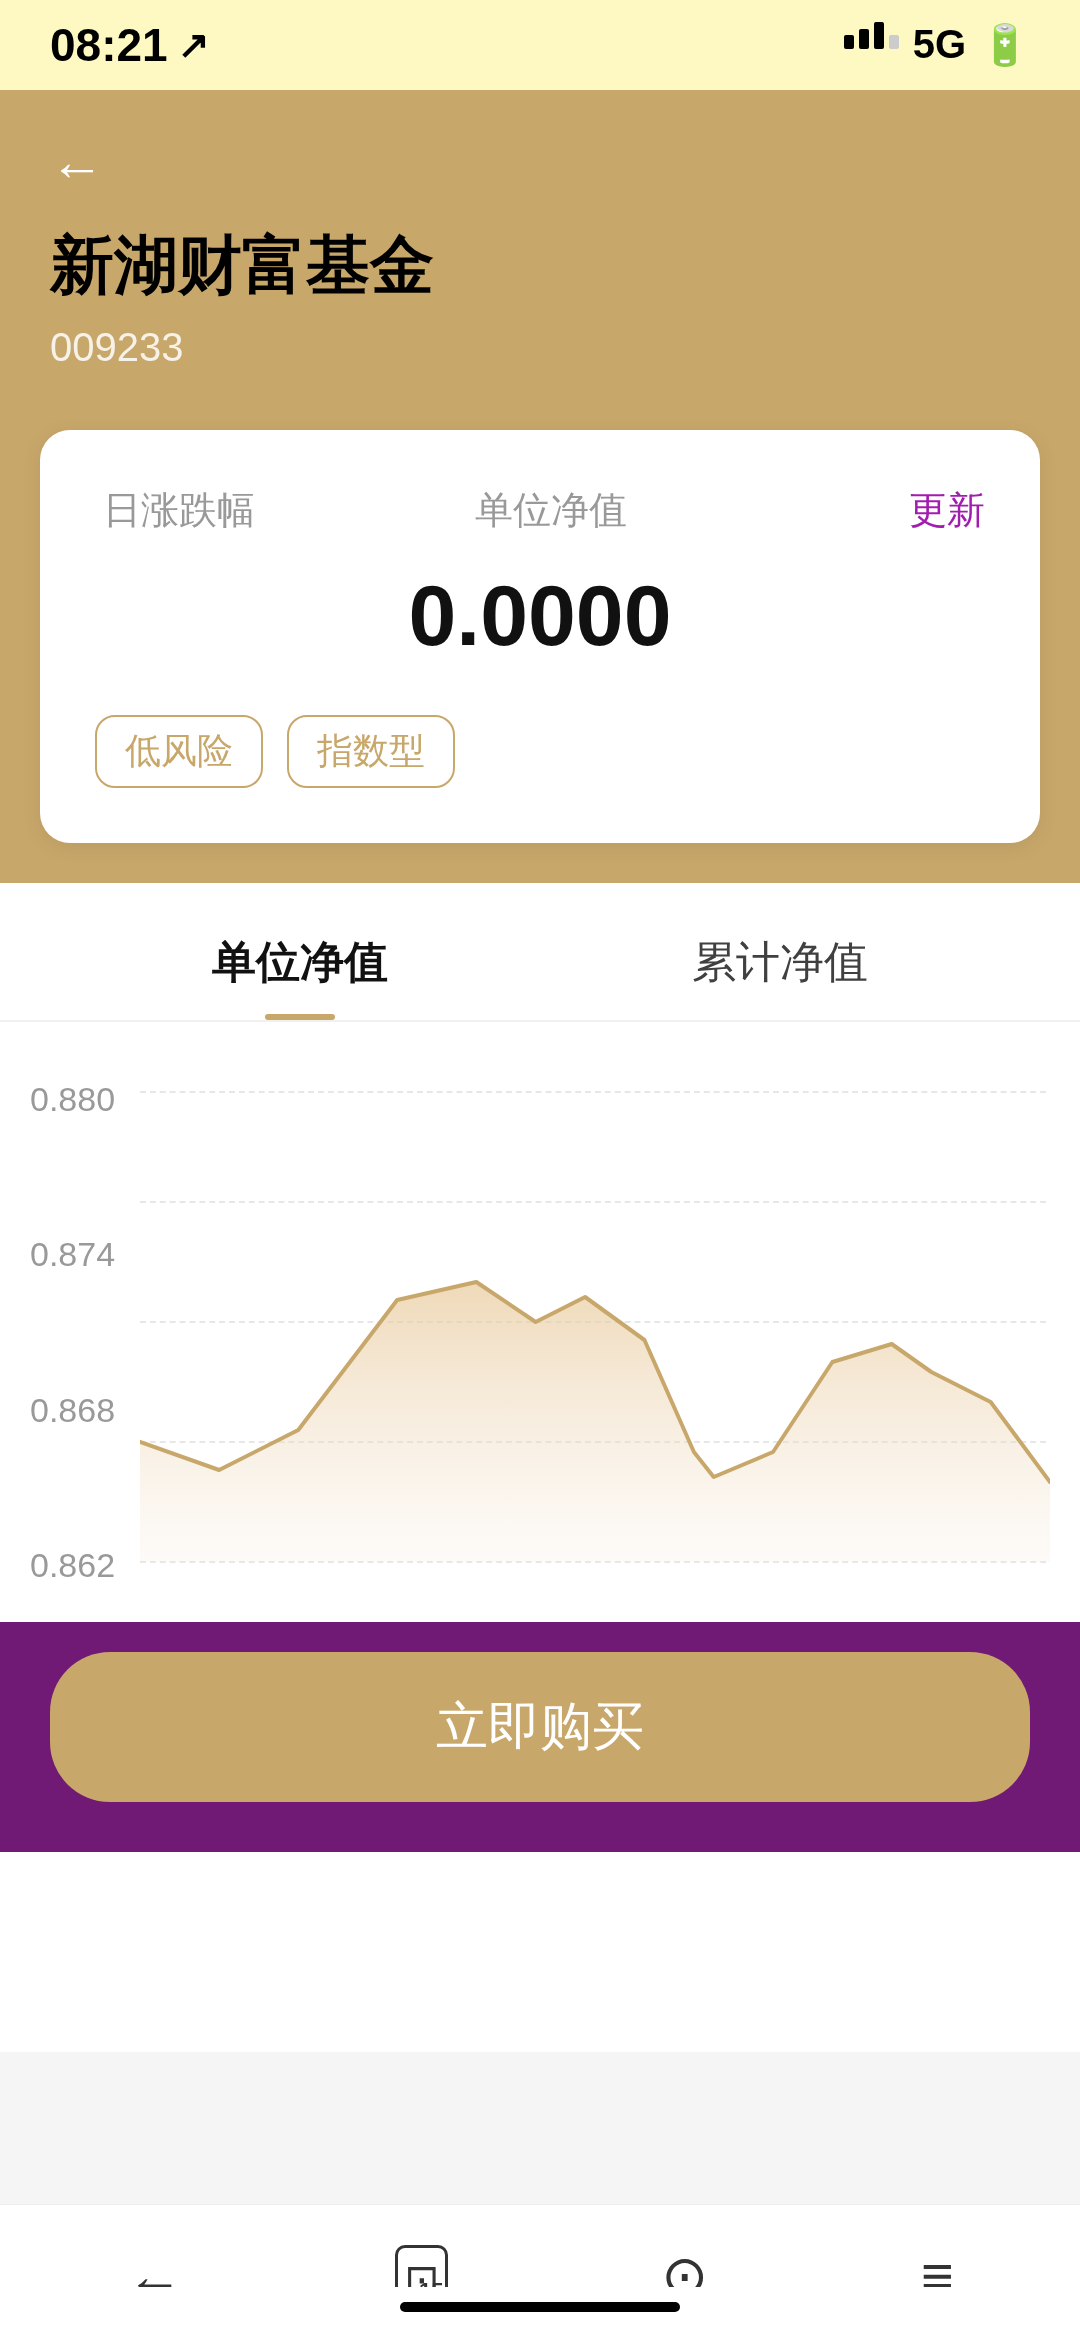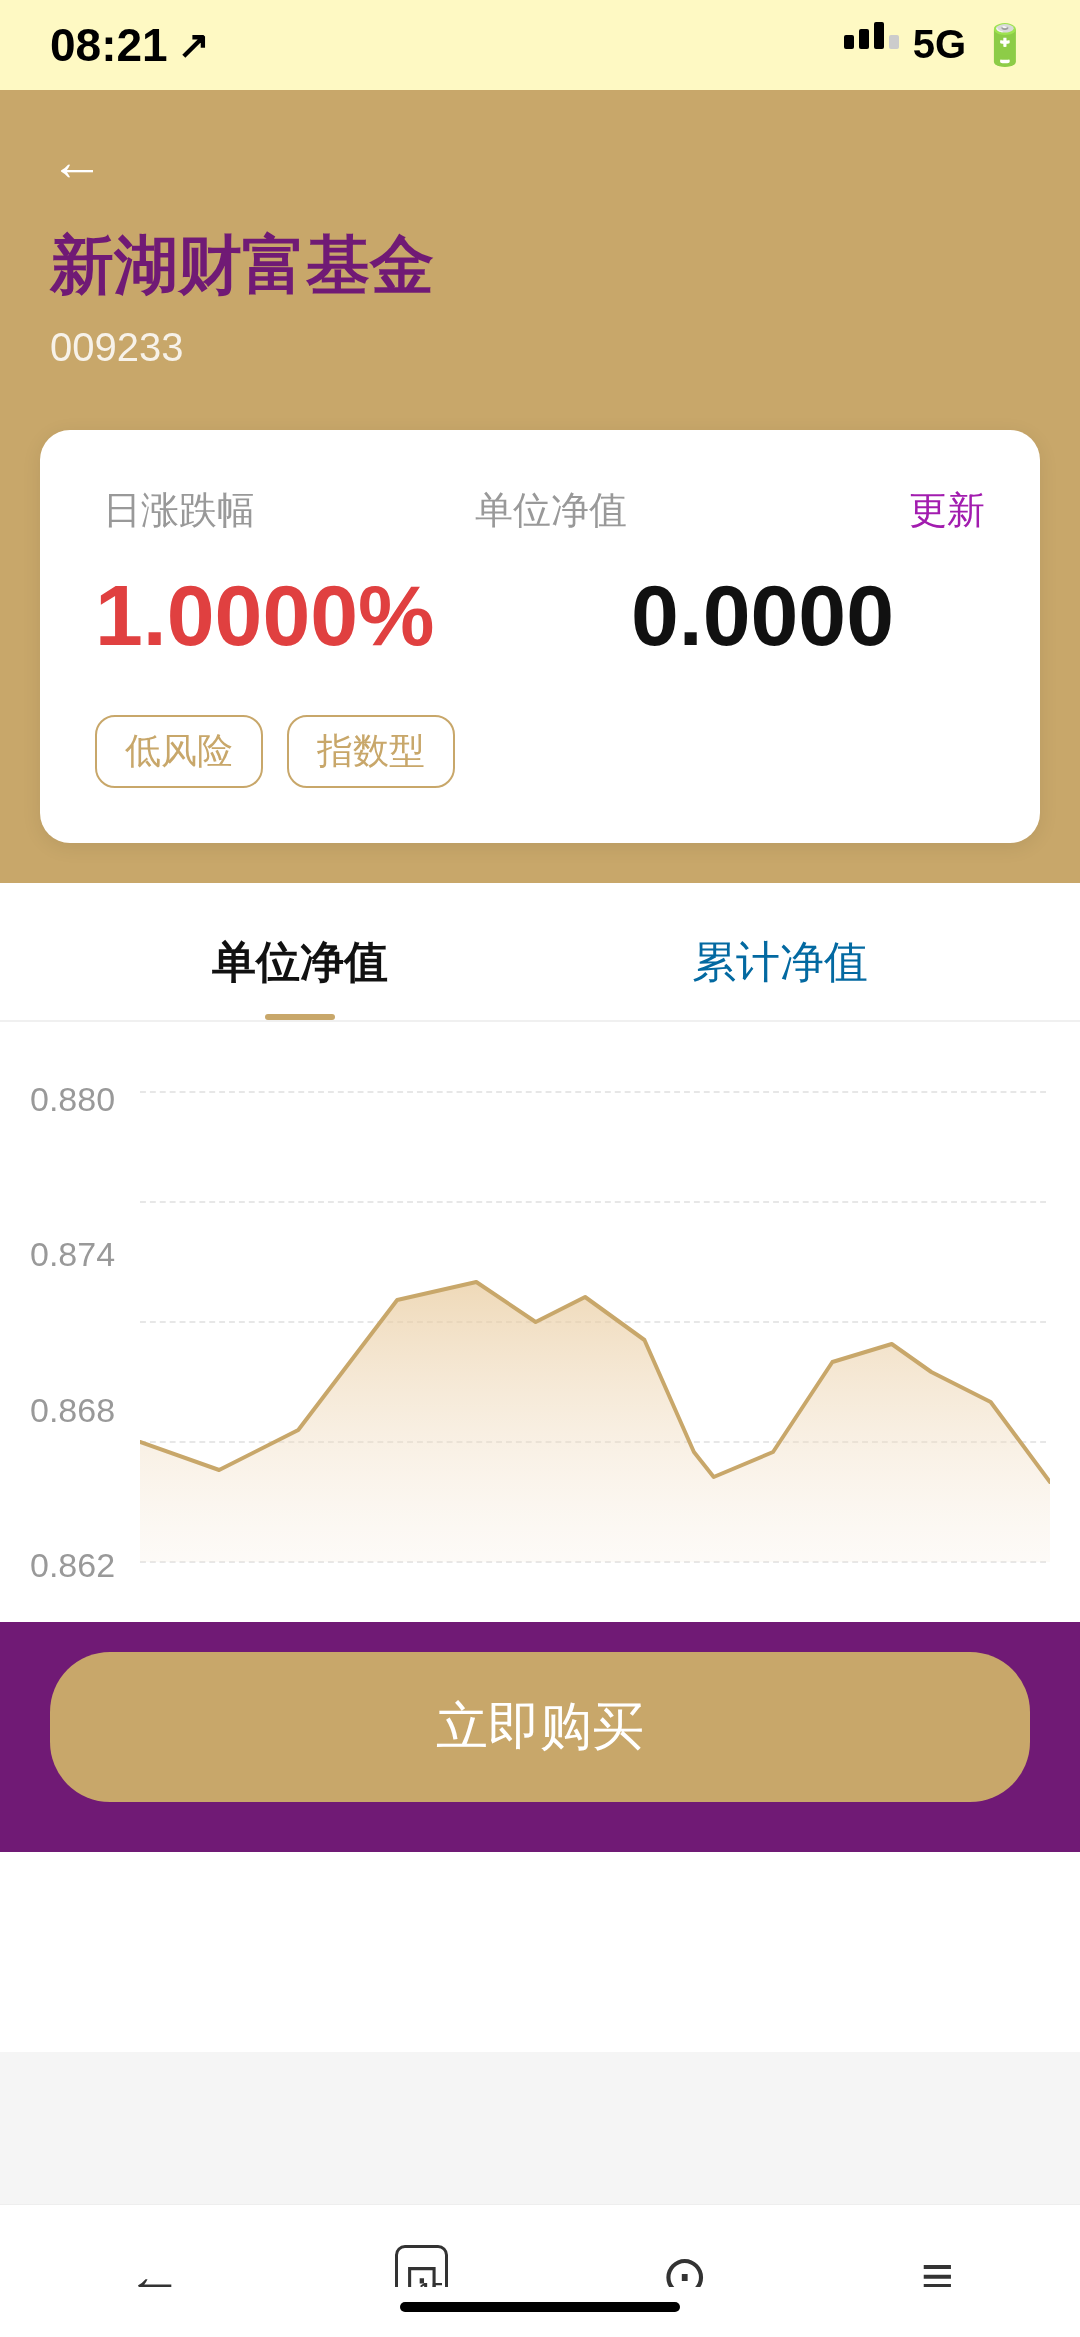--- a/index.html
+++ b/index.html
@@ -47,21 +47,21 @@
       position: relative;
     }
     .back-btn {
       color: #fff;
       font-size: 54px;
       margin-bottom: 30px;
       display: inline-block;
       cursor: pointer;
     }
     .fund-name {
-      color: #701a75;
+      color: #000000;
       font-size: 64px;
       font-weight: 600;
       margin-bottom: 16px;
     }
     .fund-code {
       color: rgba(255,255,255,0.85);
       font-size: 40px;
     }
 
     
@@ -136,21 +136,21 @@
       display: flex;
       padding: 0 60px;
       border-bottom: 2px solid #f0f0f0;
       margin-bottom: 60px;
     }
     .tab {
       flex: 1;
       text-align: center;
       padding-bottom: 28px;
       font-size: 44px;
-      color: #0369a1;
+      color: #404040;
       position: relative;
       cursor: pointer;
     }
     .tab.active {
       color: #111;
       font-weight: 700;
     }
     .tab.active::after {
       content: '';
       position: absolute;
@@ -303,21 +303,20 @@
 <div style="background:#c8a76a; margin-top:0;">
   <div class="info-card">
     <div class="card-header">
       <div class="card-labels">
         <span class="card-label">日涨跌幅</span>
         <span class="card-label" style="margin-left:160px;">单位净值</span>
       </div>
       <span class="refresh-btn">更新</span>
     </div>
     <div class="card-values">
-      <div class="daily-change">1.0000%</div>
       <div class="nav-value">0.0000</div>
     </div>
     <div class="tag-row">
       <span class="tag">低风险</span>
       <span class="tag">指数型</span>
     </div>
   </div>
 </div>
 
 <div class="main-content">

